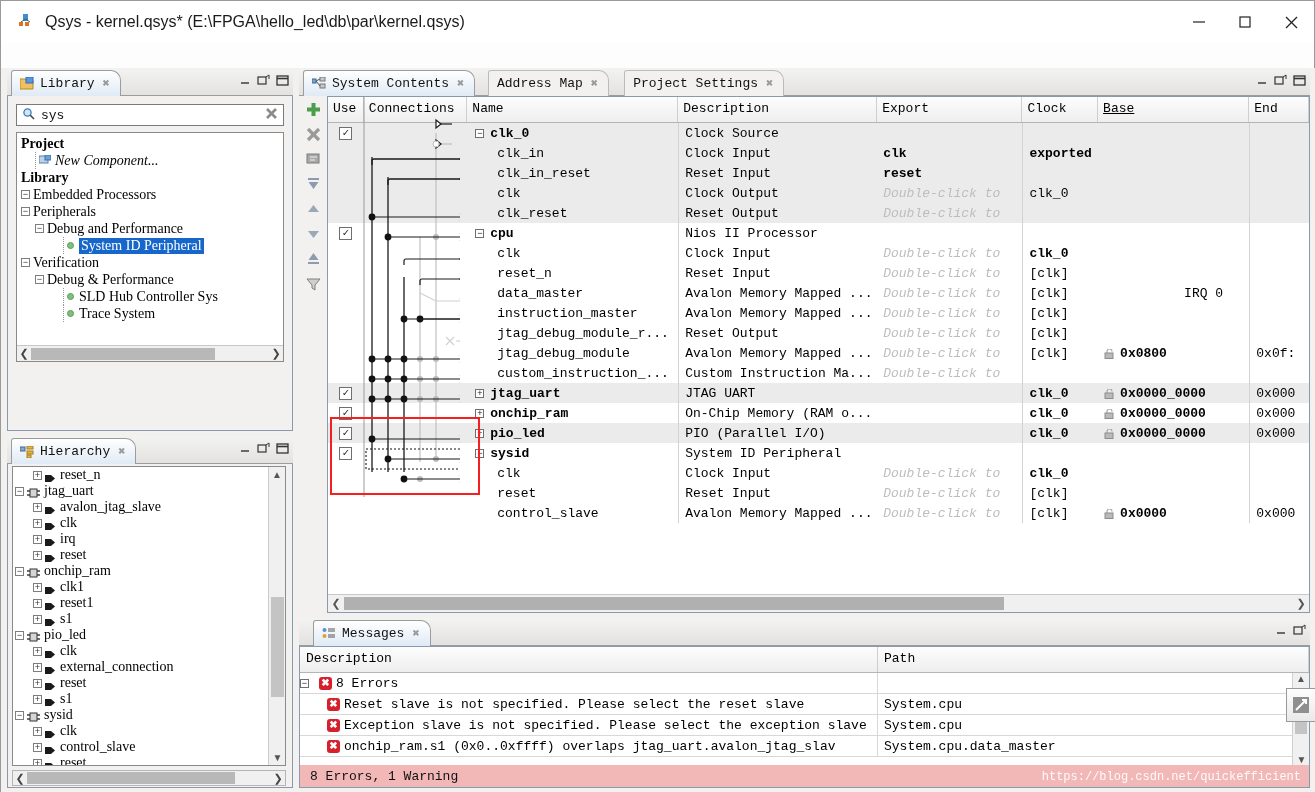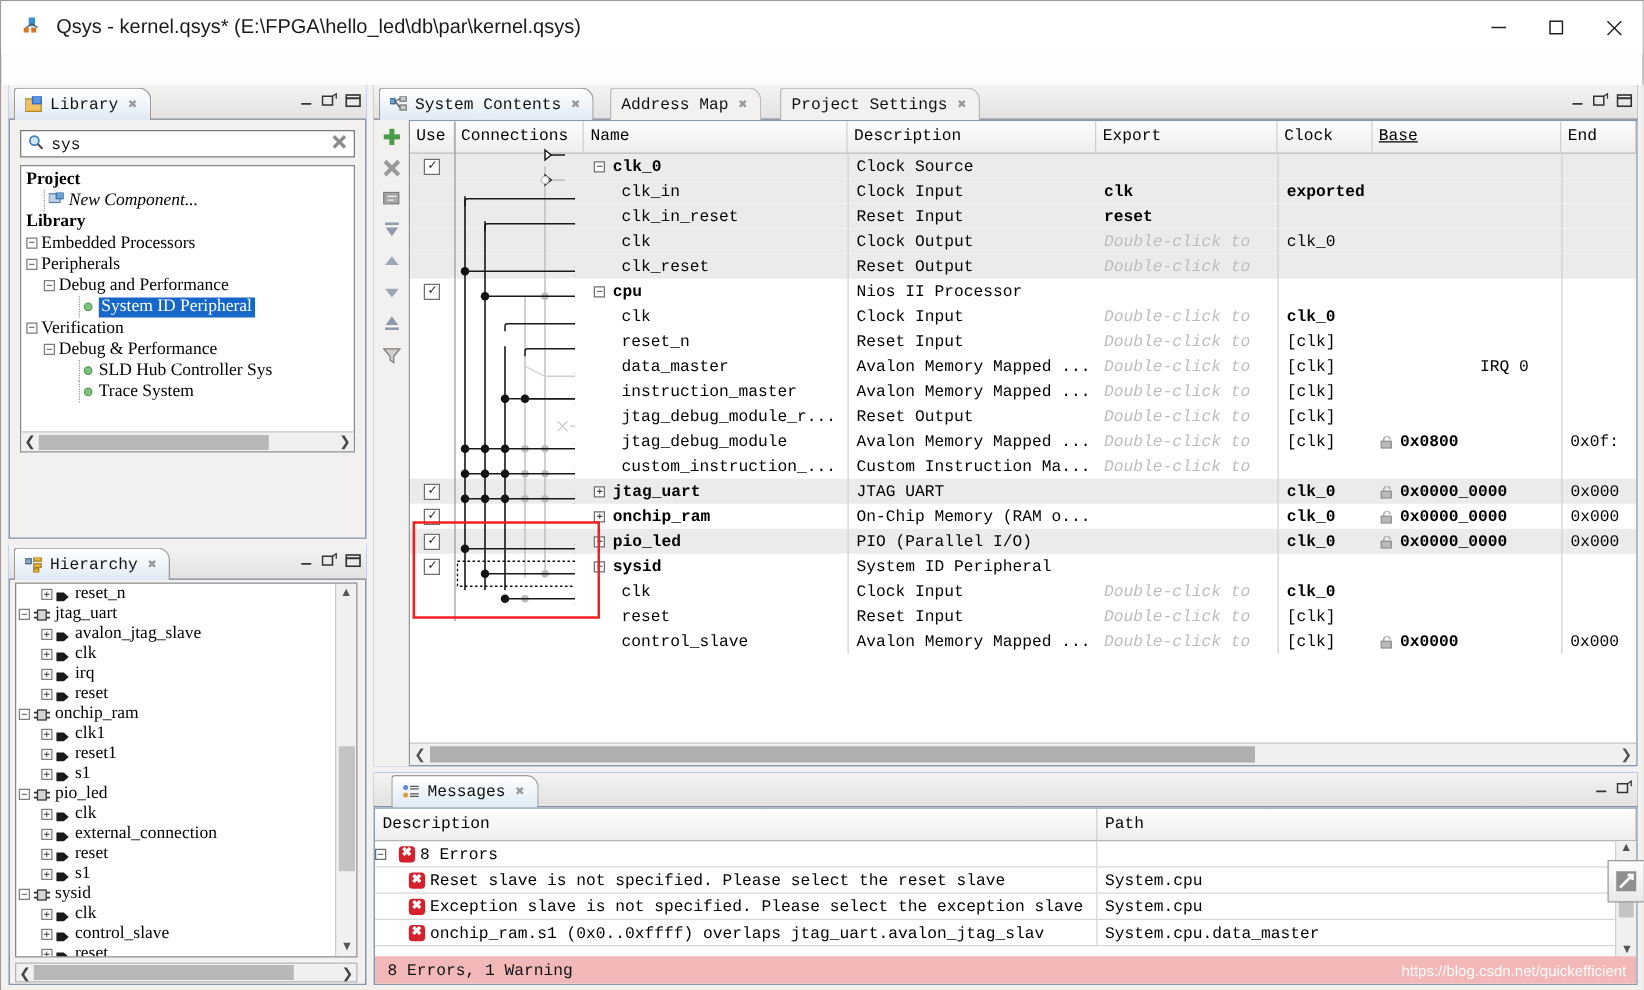--- a/index.html
+++ b/index.html
@@ -320,21 +320,21 @@
   }
   .msg-status {
     position: absolute; left: 0; right: 0; bottom: 0; height: 22px;
     background: #f2b7b7; display: flex; align-items: center;
     padding-left: 10px;
     font-family: "Liberation Mono", monospace; font-size: 13px; color: #111;
   }
   .watermark {
     position: absolute; right: 8px; bottom: 3px;
     color: #ffffff; font-size: 12px;
-    font-family: Liberation Sans, sans-serif;
+    font-family: Liberation Mono, monospace;
     opacity: .95;
   }
   .msg-vscroll {
     position: absolute; right: 0; top: 26px; width: 17px; bottom: 22px;
     background: #f0f0f0; border-left: 1px solid #d0d0d0;
   }
   .float-btn {
     position: absolute; right: 0px; top: 620px;
     width: 30px; height: 34px;
     background: linear-gradient(#fdfdfd,#e9e9e9);

